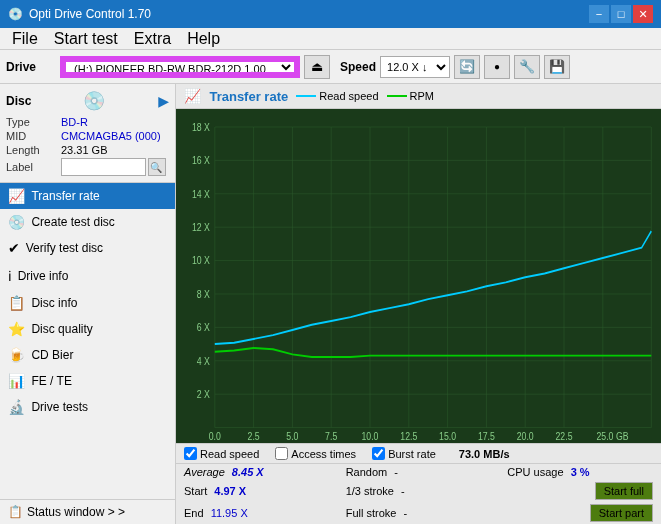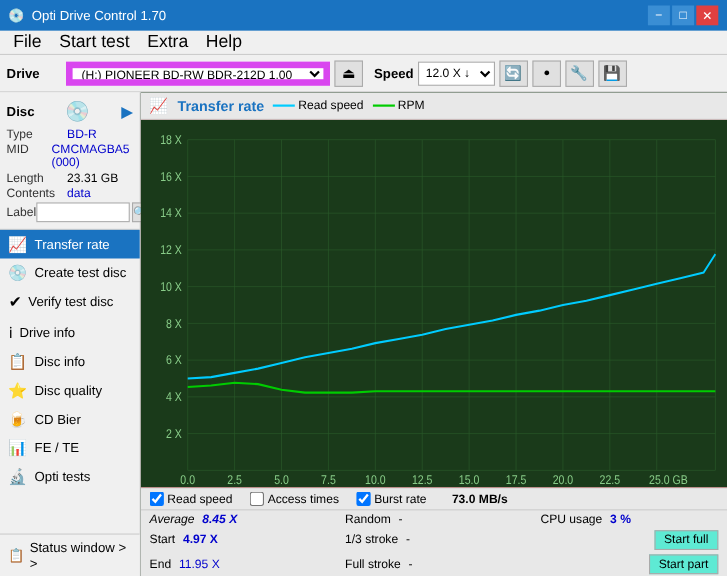--- a/index.html
+++ b/index.html
@@ -80,21 +80,21 @@
     }
 
     
     .main-area {
       display: flex;
       height: calc(524px - 28px - 22px - 34px);
     }
 
     
     .sidebar {
-      width: 128px;
+      width: 176px;
       background: #f0f0f0;
       border-right: 1px solid #ccc;
       display: flex;
       flex-direction: column;
       flex-shrink: 0;
     }
     .disc-panel {
       border-bottom: 1px solid #ccc;
       padding: 6px;
     }
@@ -170,21 +170,21 @@
       gap: 8px;
       border-bottom: 1px solid #ccc;
     }
     .chart-title { font-weight: bold; font-size: 13px; color: #1a73c1; }
     .legend-item { display: flex; align-items: center; gap: 3px; font-size: 11px; }
     .legend-color { width: 20px; height: 2px; }
 
     .chart-wrapper {
       flex: 1;
       position: relative;
-      background: #b91c1c;
+      background: #be185d;
       overflow: hidden;
     }
 
     .chart-svg {
       width: 100%;
       height: 100%;
     }
 
     
     .chart-bottom {
@@ -196,21 +196,21 @@
       display: flex;
       align-items: center;
       padding: 3px 8px;
       gap: 16px;
       font-size: 11px;
       border-bottom: 1px solid #ccc;
     }
     .checkbox-item { display: flex; align-items: center; gap: 3px; }
     .action-btn {
       padding: 2px 8px;
-      background: #5eead4;
+      background: #4d7c0f;
       border: 1px solid #aaa;
       cursor: pointer;
       font-size: 11px;
       white-space: nowrap;
     }
 
     
     .grid-line { stroke: #2a5a2a; stroke-width: 0.5; }
     .axis-label { fill: #88cc88; font-size: 9px; }
     .read-speed-line { stroke: #00ccff; stroke-width: 1.5; fill: none; }
@@ -270,24 +270,20 @@
           <span class="disc-info-value">BD-R</span>
         </div>
         <div class="disc-info-row">
           <span class="disc-info-label">MID</span>
           <span class="disc-info-value">CMCMAGBA5 (000)</span>
         </div>
         <div class="disc-info-row">
           <span class="disc-info-label">Length</span>
           <span class="disc-info-value black">23.31 GB</span>
         </div>
-        <div class="disc-info-row">
-          <span class="disc-info-label">Contents</span>
-          <span class="disc-info-value">data</span>
-        </div>
         <div class="label-row">
           <span class="disc-info-label">Label</span>
           <input class="label-input" type="text" value="" style="">
           <button class="label-icon-btn">🔍</button>
         </div>
       </div>
     </div>
 
     <div class="nav-items">
       <div class="nav-item active">
@@ -317,21 +313,21 @@
       <div class="nav-item">
         <span class="nav-icon">🍺</span>
         <span>CD Bier</span>
       </div>
       <div class="nav-item">
         <span class="nav-icon">📊</span>
         <span>FE / TE</span>
       </div>
       <div class="nav-item">
         <span class="nav-icon">🔬</span>
-        <span>Opti tests</span>
+        <span>Drive tests</span>
       </div>
     </div>
 
     <div class="status-window-btn">
       <span>📋</span>
       <span>Status window &gt; &gt;</span>
     </div>
   </div>
 
   <div class="content-area">

